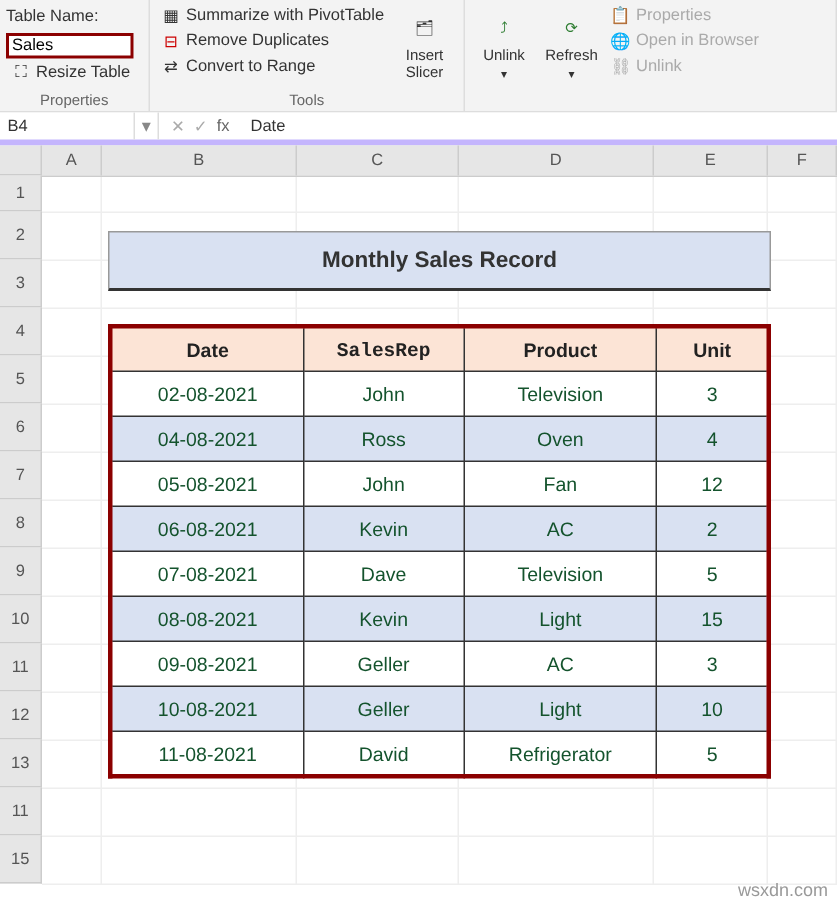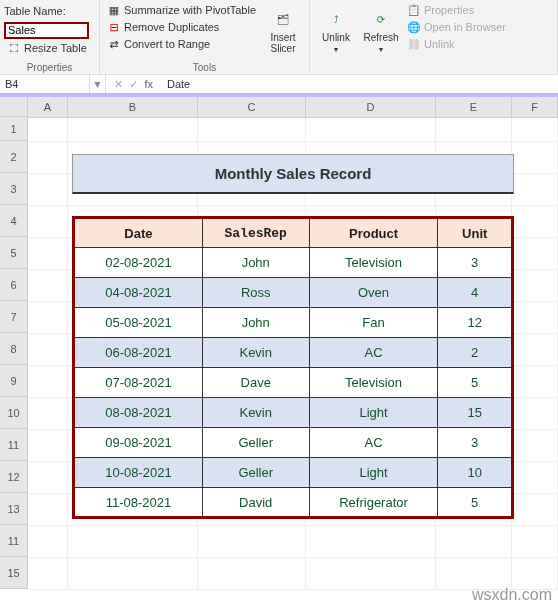--- a/index.html
+++ b/index.html
@@ -35,21 +35,21 @@
     
     .title-box { position: absolute; left: 44px; top: 36px; width: 442px; height: 40px; background: #d9e1f2; border: 1px solid #999; border-bottom: 2px solid #333; display: flex; align-items: center; justify-content: center; font-weight: bold; font-size: 15px; color: #333; }
     
     .data-table { position: absolute; left: 44px; top: 98px; width: 442px; border: 3px solid #8b0000; border-collapse: collapse; }
     .data-table th, .data-table td { border: 1px solid #333; text-align: center; font-size: 13px; padding: 6px 4px; }
     .data-table th { background: #fce4d6; font-weight: bold; color: #222; height: 30px; }
     .data-table tr:nth-child(even) td { background: #d9e1f2; }
     .data-table tr:nth-child(odd) td { background: #fff; }
     .data-table td { height: 30px; color: #14532d; }
     
-    .watermark { position: absolute; right: 6px; top: 586px; font-size: 16px; color: #999; }
+    .watermark { position: absolute; right: 6px; top: 586px; font-size: 12px; color: #999; }
     
     .wA { width: 40px; } .wB { width: 130px; } .wC { width: 108px; } .wD { width: 130px; } .wE { width: 76px; } .wF { width: 46px; }
   </style>
 </head>
 <body>
 
 <div class="ribbon">
   <div class="ribbon-group" style="width:100px;">
     <div class="ribbon-group-body">
       <div class="rb-row">Table Name:</div>

